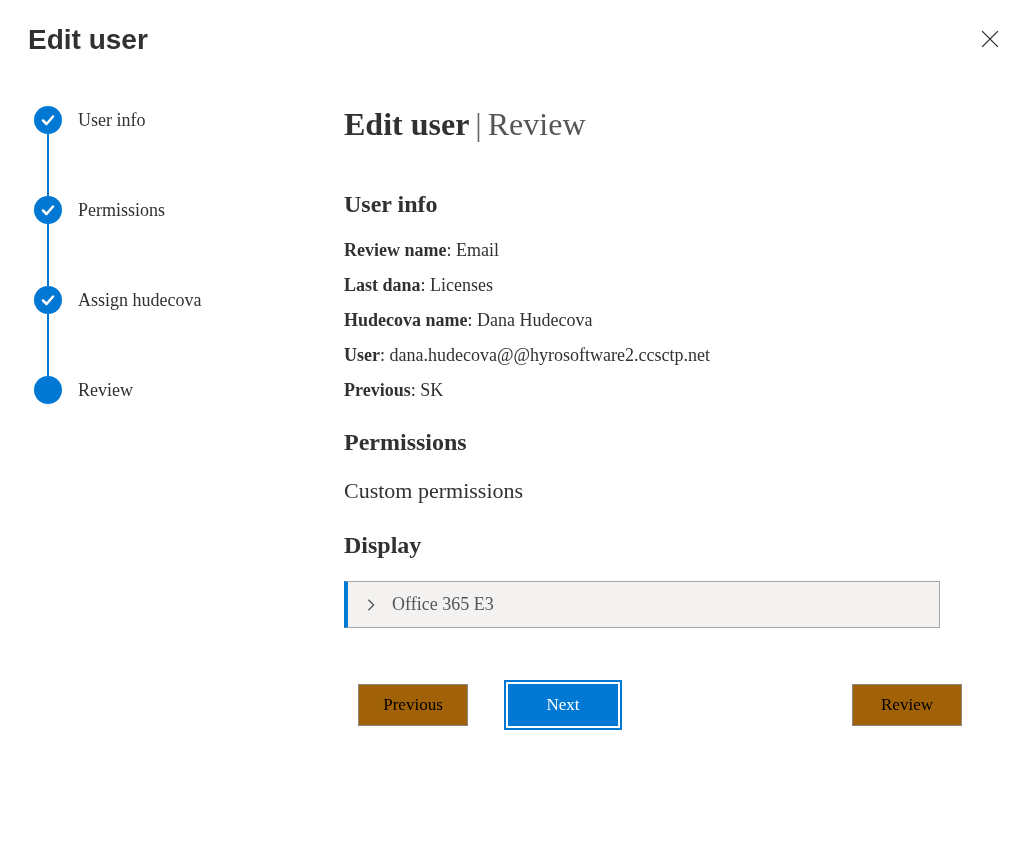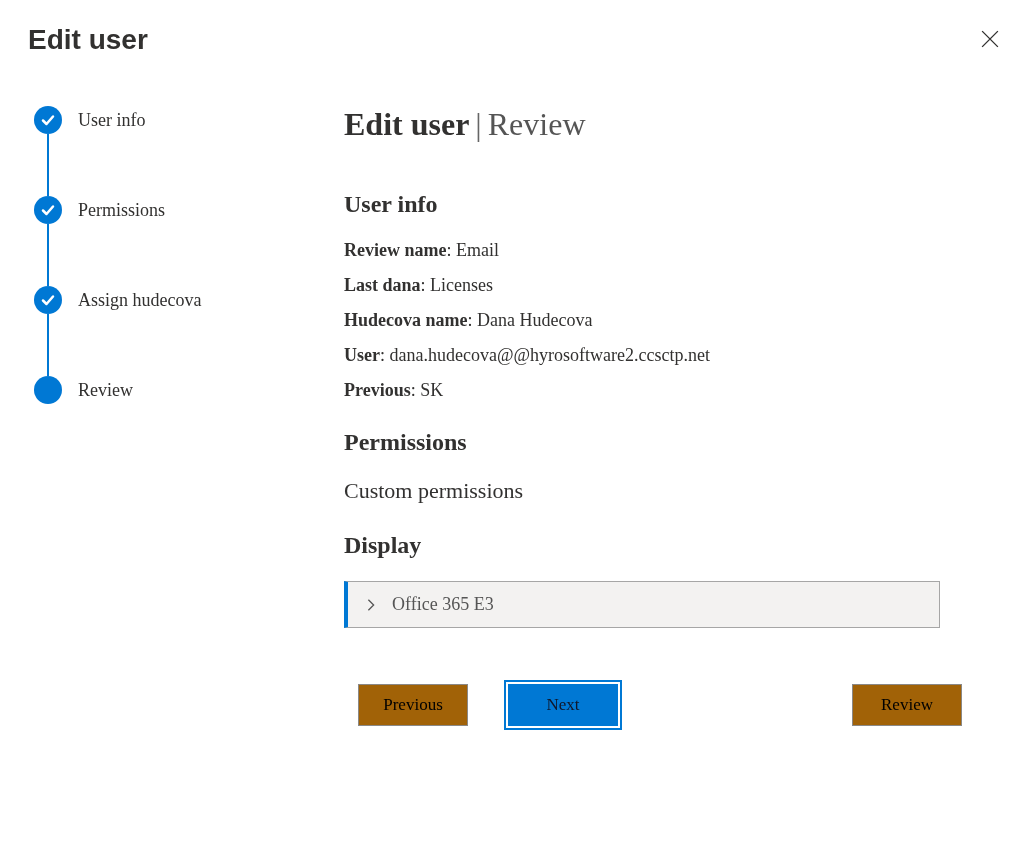--- a/index.html
+++ b/index.html
@@ -148,21 +148,21 @@
       font-family: inherit;
       font-size: 17px;
       padding: 10px 24px;
       border: 1px solid #8a8886;
       background: #a16207;
       cursor: pointer;
       min-width: 110px;
     }
     .btn-primary {
       background: #0078d4;
-      color: #0f172a;
+      color: #ffffff;
       border: 1px solid #0078d4;
       outline: 2px solid #0078d4;
       outline-offset: 2px;
       margin-left: 40px;
     }
     .btn-cancel {
       margin-left: auto;
     }
   </style>
 </head>

